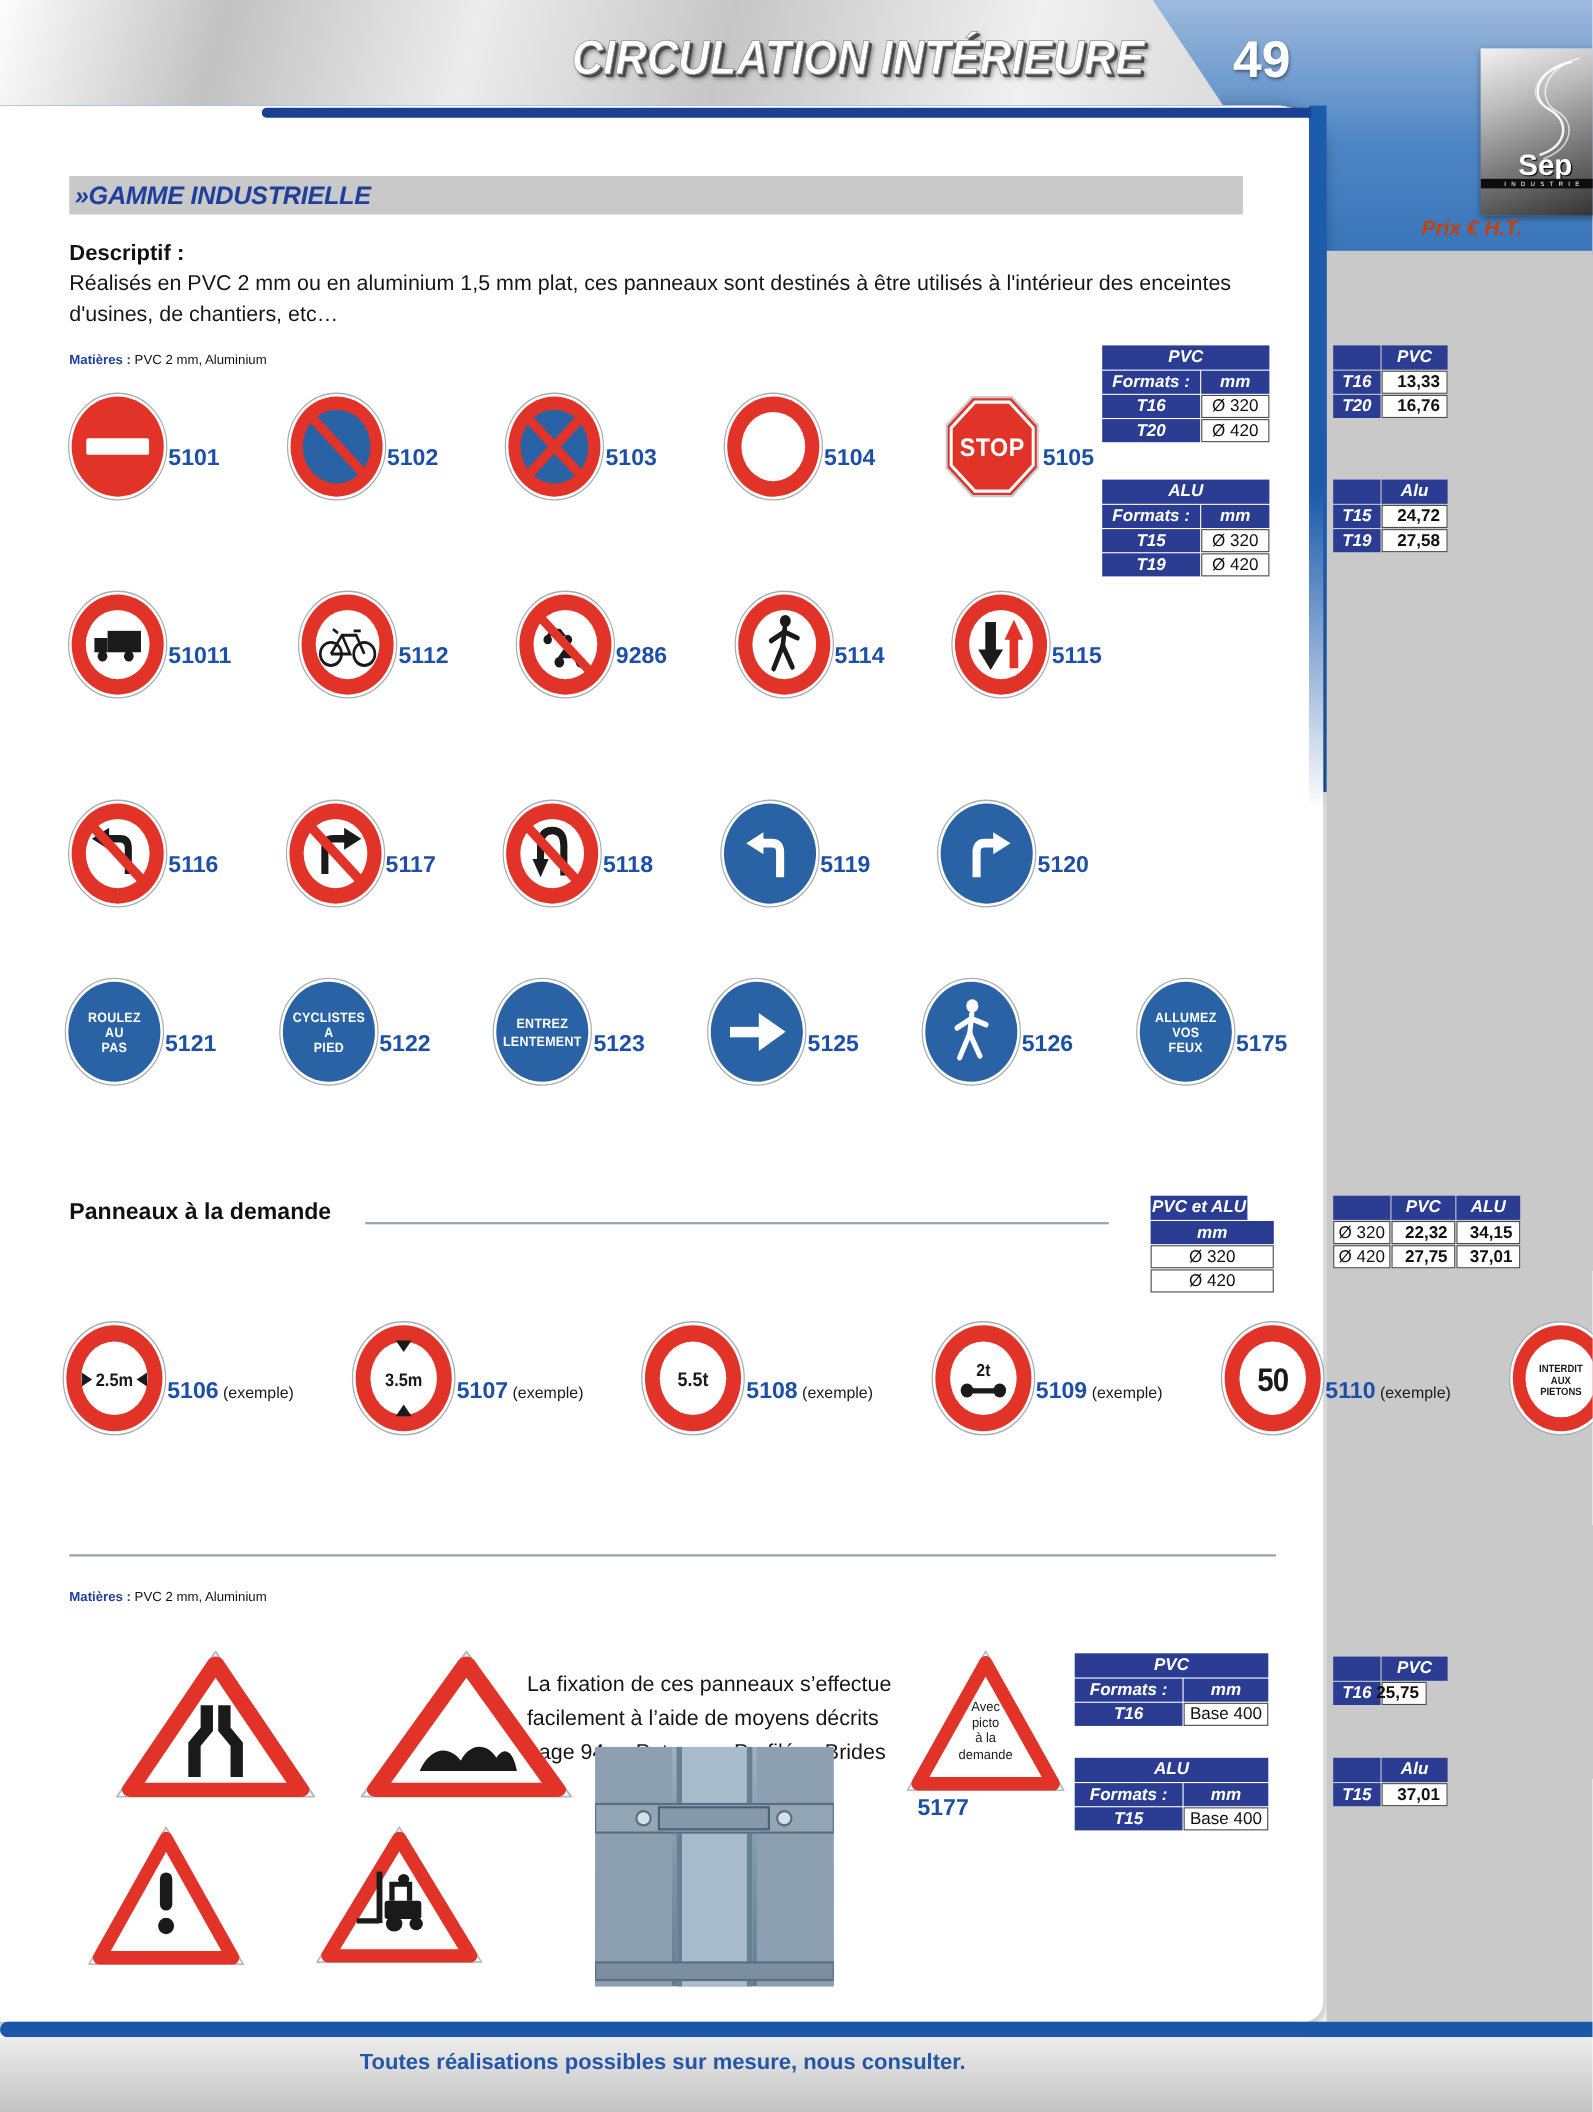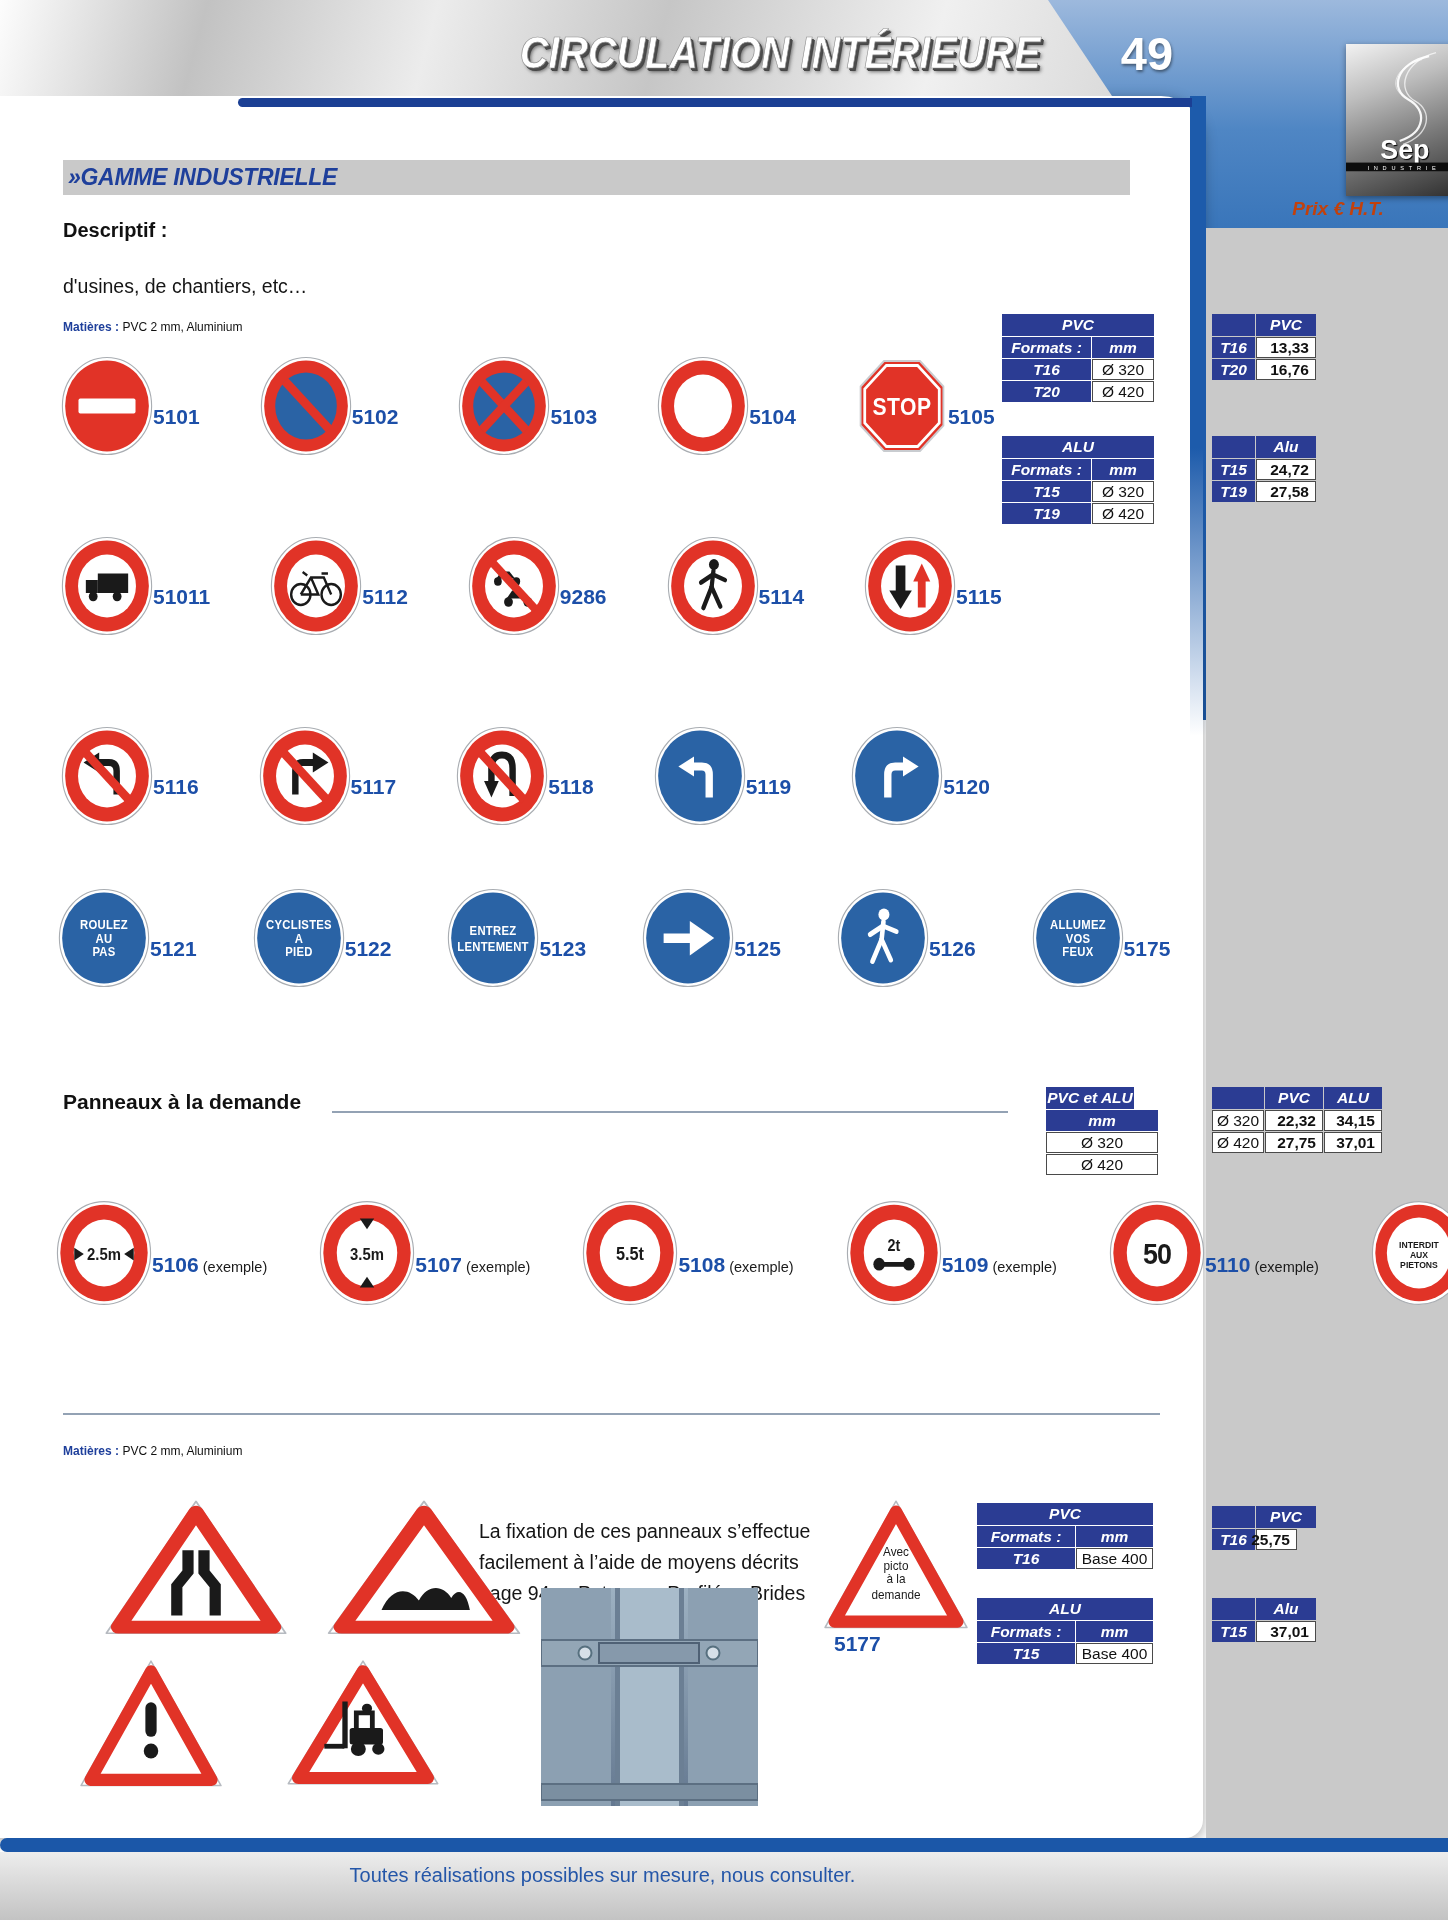--- a/index.html
+++ b/index.html
@@ -66,21 +66,21 @@
   .t-cell{height:21px;display:flex;align-items:center;justify-content:center;}
   .t-head{height:22px;}
   .t-blue{background:#2b3c93;color:#fff;font-weight:bold;font-style:italic;}
   .t-white{background:#fff;border:1px solid #4a4a4a;color:#111;}
   .t-bold{font-weight:bold;justify-content:flex-end;padding-right:6px;}
   
   .bottom-band{position:absolute;left:0;top:1838px;width:1448px;height:14px;background:#1b57a8;
     border-radius:7px 0 0 7px;z-index:2;}
   .footer-bg{position:absolute;left:0;top:1852px;width:1448px;height:68px;z-index:2;
     background:linear-gradient(#ededed,#c3c3c3);}
-  .footer-text{left:0;top:1864px;width:1205px;text-align:center;font-size:20px;font-weight:normal;color:#2456a8;}
+  .footer-text{left:0;top:1864px;width:1205px;text-align:center;font-size:20px;font-weight:bold;color:#2456a8;}
 </style>
 </head>
 <body>
 
 <div class="page">
   <div class="backdrop"></div>
   <div class="card"></div>
   <div class="gray-col"></div>
   <div class="blue-stripe"></div>
 
@@ -98,20 +98,21 @@
       <rect x="0" y="137" width="134" height="10" fill="#0d0d0d"></rect>
       <text x="67" y="145" text-anchor="middle" font-size="6.5" fill="#fff" letter-spacing="5.5" font-family="Liberation Sans, sans-serif">INDUSTRIE</text>
     </svg>
   </div>
   <div class="price-label">Prix € H.T.</div>
 
   <div class="z3 gamme-bar">
     <span>»GAMME INDUSTRIELLE</span>
   </div>
   <div class="z3 descriptif-label">Descriptif :</div>
+  <div class="z3 desc-line" style="top:247px">Réalisés en PVC 2 mm ou en aluminium 1,5 mm plat, ces panneaux sont destinés à être utilisés à l'intérieur des enceintes</div>
   <div class="z3 desc-line" style="top:275px">d'usines, de chantiers, etc…</div>
   <div class="z3 matieres" style="left:63px;top:320px">
     <b>Matières :</b>
     <span>PVC 2 mm, Aluminium</span>
   </div>
 
   <div class="z3 sign-row r5pad" style="top:356px">
       <div class="sign-cell">
         <div class="sign-img">
           <svg viewBox="0 0 100 100" preserveAspectRatio="none">

